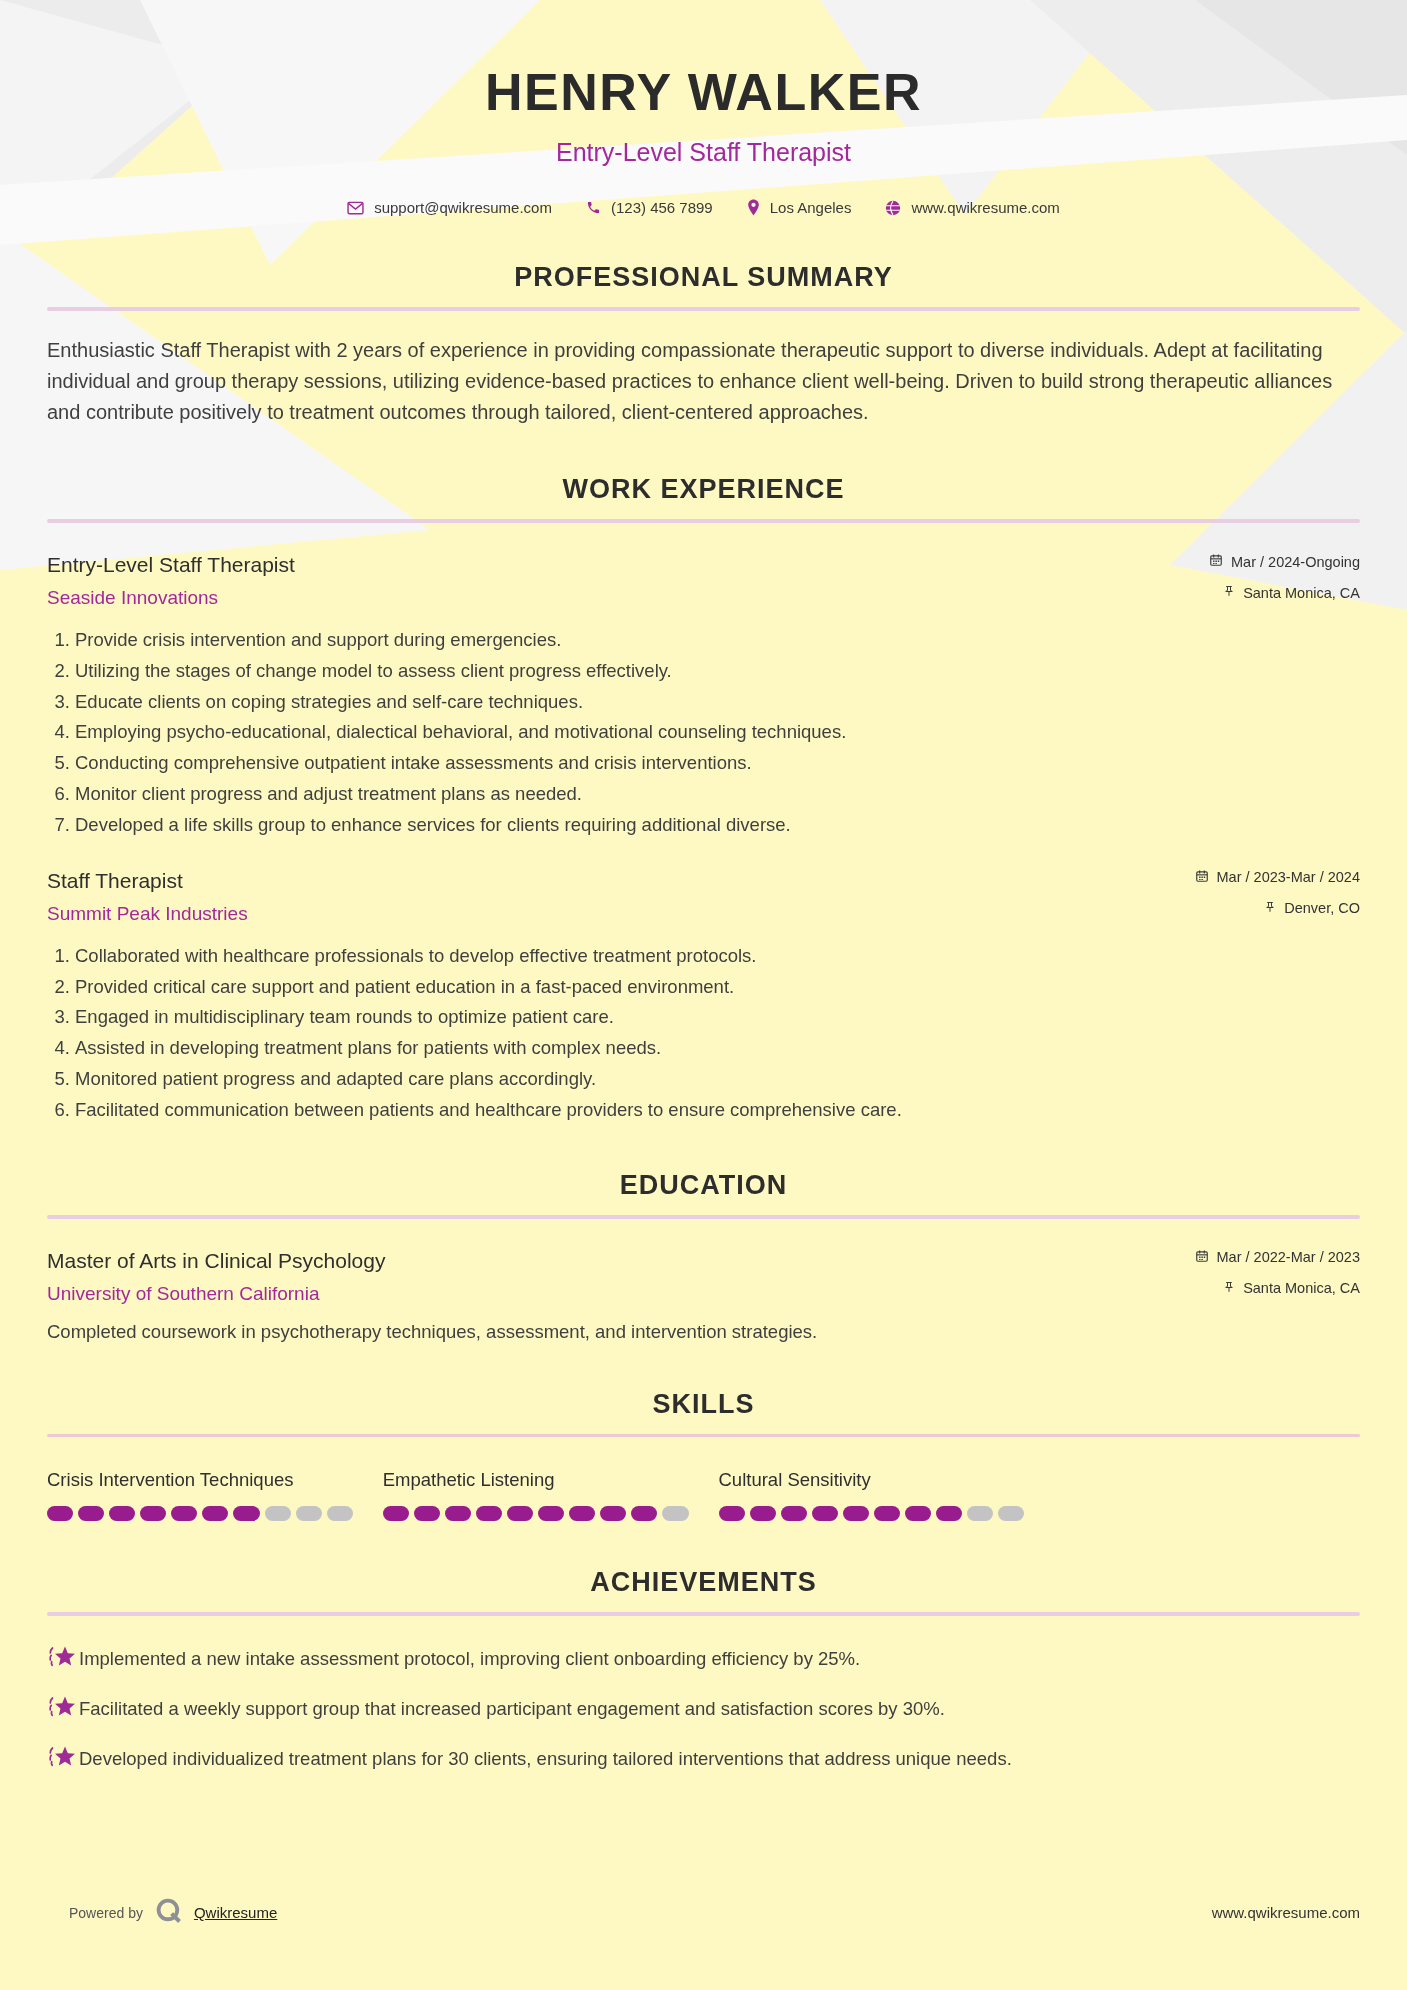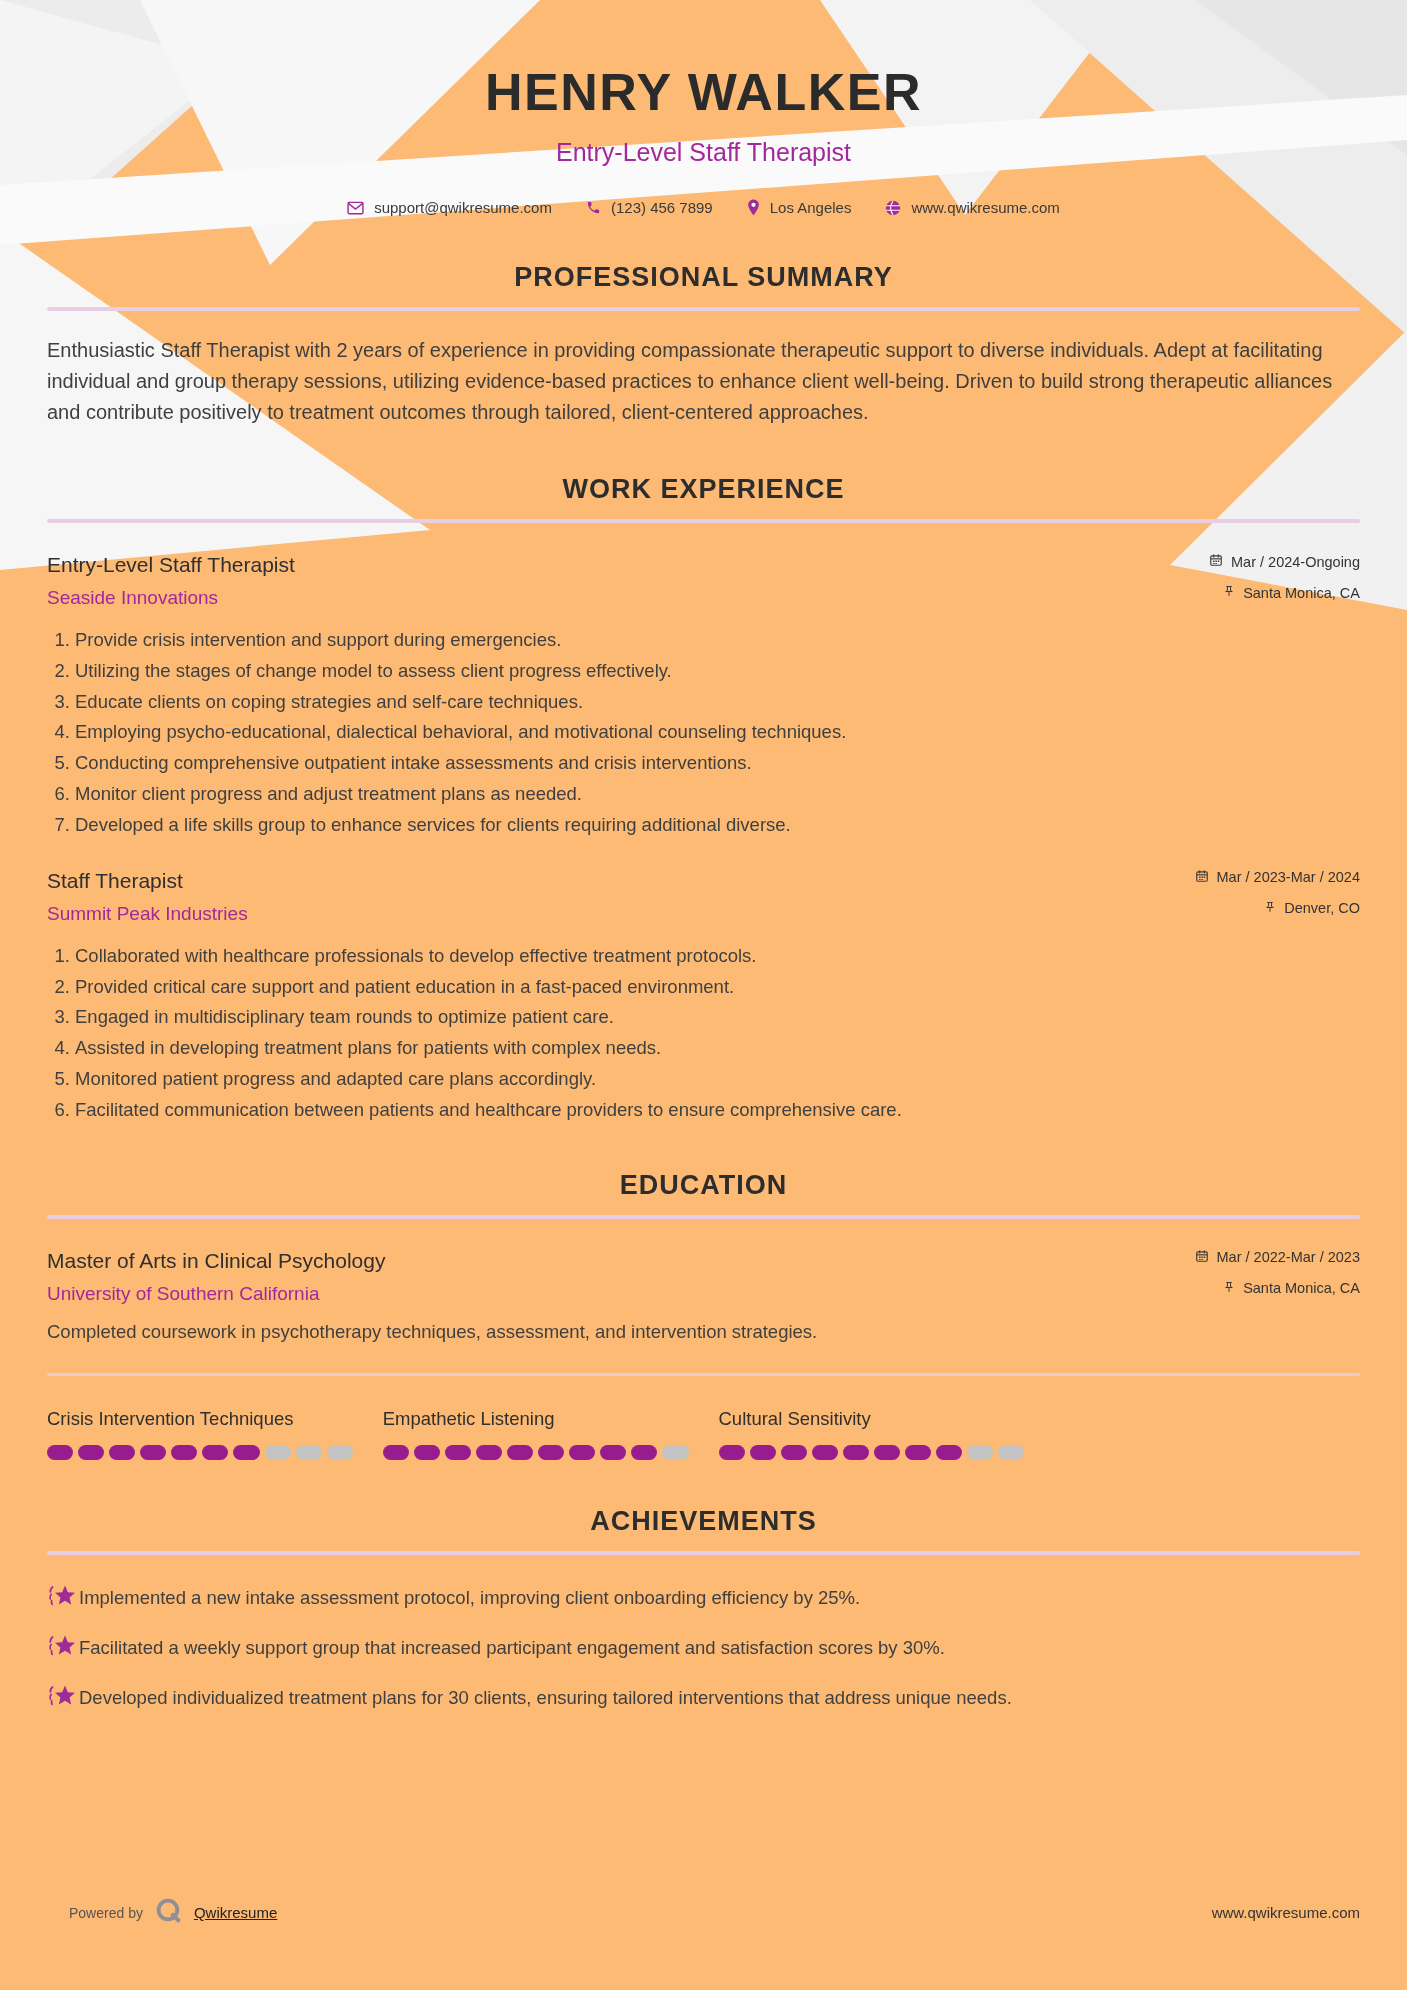--- a/index.html
+++ b/index.html
@@ -1,20 +1,20 @@
 <!DOCTYPE html>
 <html><head>
 <meta charset="utf-8">
 <style>
   * { margin:0; padding:0; box-sizing:border-box; }
   html,body { background:#ffffff; }
   body { font-family:"Liberation Sans","DejaVu Sans",sans-serif; color:#3f3f3f; }
   .page{
     position:relative; width:1407px; height:1990px; margin:0 auto;
-    background:#fdba74; overflow:hidden;
+    background:#fef9c3; overflow:hidden;
   }
   .bg-decor{ position:absolute; top:0; left:0; width:1407px; height:640px; pointer-events:none; }
   .content{ position:relative; padding:0 47px; }
 
   
   .hdr{ text-align:center; padding-top:62px; }
   .hdr-name{ font-size:52px; font-weight:bold; letter-spacing:1.5px; color:#2b2b2b; }
   .hdr-title{ margin-top:16px; font-size:25px; color:#a3289c; }
   .contacts{ margin-top:32px; display:flex; justify-content:center; align-items:center; gap:14px; font-size:15px; color:#3a3a3a; }
   .contact{ display:flex; align-items:center; gap:10px; margin:0 10px; }
@@ -240,20 +240,21 @@
               </span>
               <span>Santa Monica, CA</span>
             </div>
           </div>
         </div>
         <p class="edu-desc">Completed coursework in psychotherapy techniques, assessment, and intervention strategies.</p>
       </div>
     </section>
 
     <section style="margin-top:30px;">
+      <h2 class="sec-head">SKILLS</h2>
       <div class="sec-rule thin"></div>
 
       <div class="skills-grid">
         <div class="skill">
           <div class="skill-name">Crisis Intervention Techniques</div>
           <div class="skill-bar">
               <span class="seg fill"></span>
               <span class="seg fill"></span>
               <span class="seg fill"></span>
               <span class="seg fill"></span>

